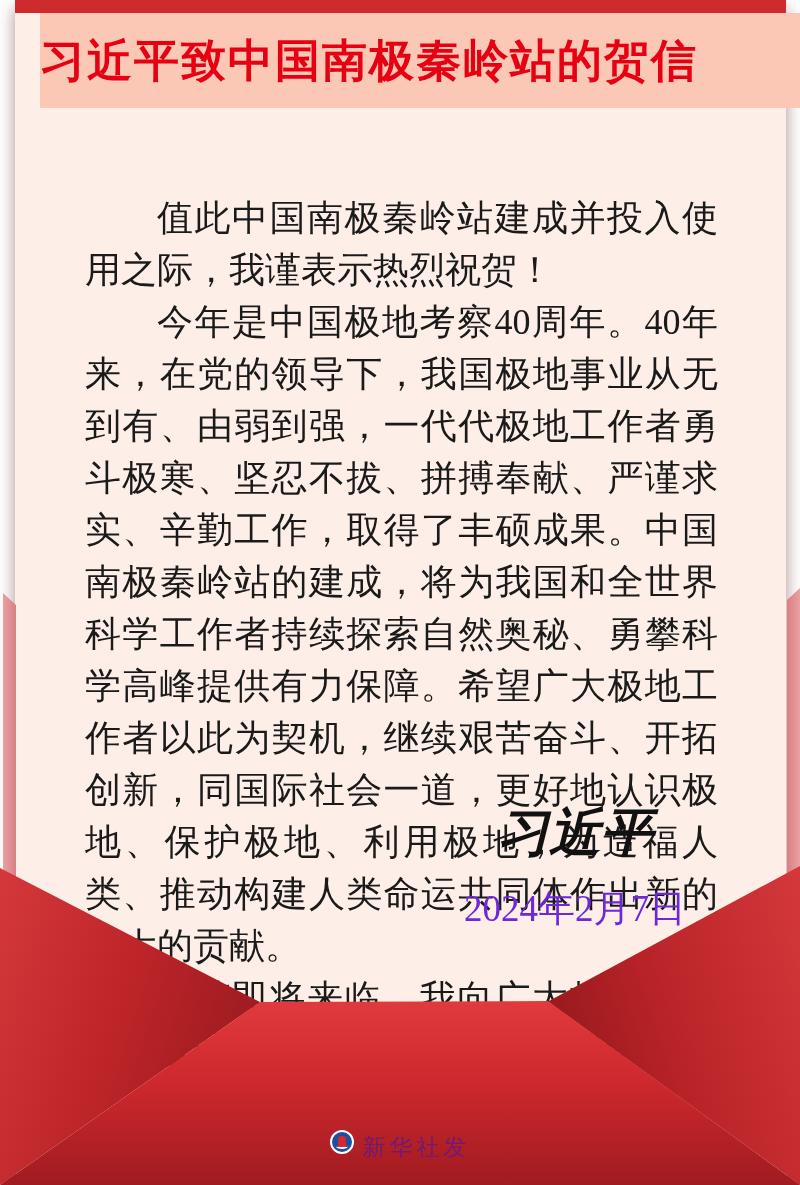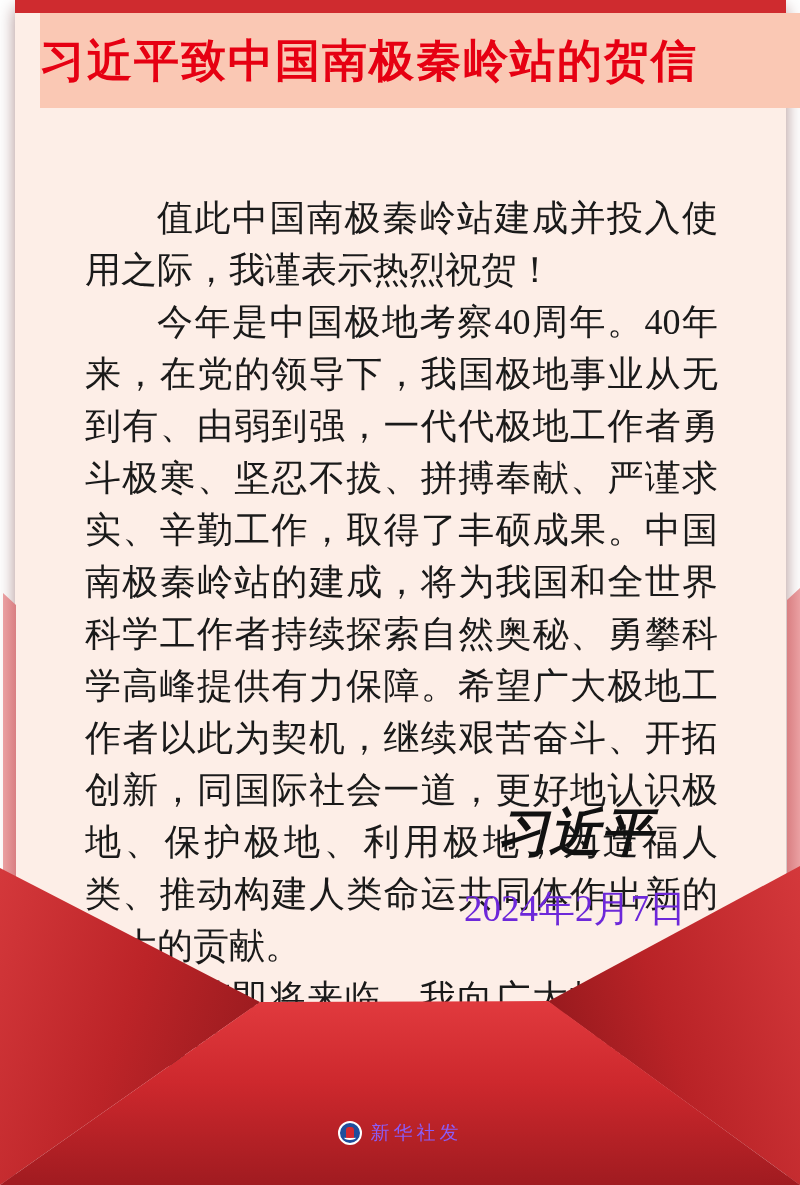--- a/index.html
+++ b/index.html
@@ -49,22 +49,22 @@
 
   
   .credit{position:absolute;left:0;top:1120px;width:100%;display:flex;
           align-items:center;justify-content:center;gap:9px;z-index:5;}
   .logo{width:24px;height:24px;border-radius:50%;background:#1f4e9c;
         border:2px solid #ffffff;box-sizing:border-box;position:relative;flex:0 0 auto;}
   .logo::before{content:"";position:absolute;left:6px;top:4px;width:8px;height:12px;
         background:#d5282e;border-radius:3px 3px 1px 1px;}
   .logo::after{content:"";position:absolute;left:4px;bottom:3px;width:12px;height:3px;
         border-bottom:2px solid #ffffff;border-radius:50%;}
-  .credit-text{color:#8b5cf6;font-size:19px;letter-spacing:4px;
-        font-family:"Liberation Serif","DejaVu Serif",serif;}
+  .credit-text{color:#701a75;font-size:23px;letter-spacing:4px;
+        font-family:"Liberation Serif","DejaVu Serif",serif;margin-top:12px;}
 </style>
 </head>
 <body>
 
 <div class="page">
 
   <div class="paper">
     <div class="top-strip"></div>
     <div class="banner">
       <h1>习近平致中国南极秦岭站的贺信</h1>

